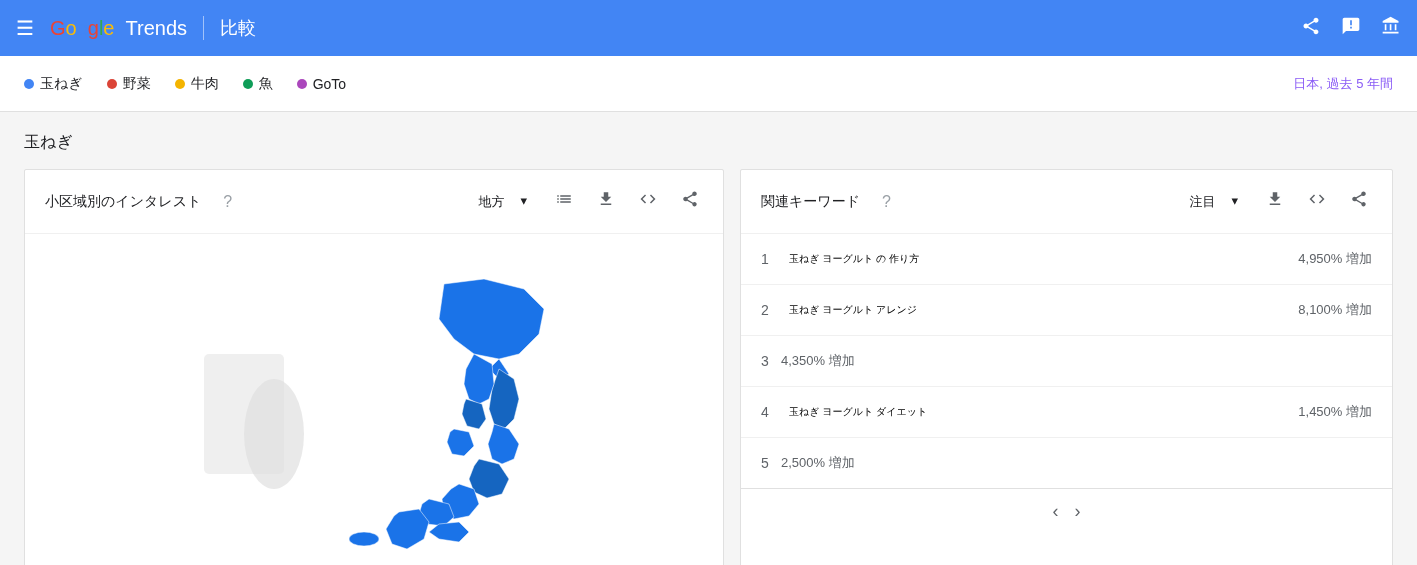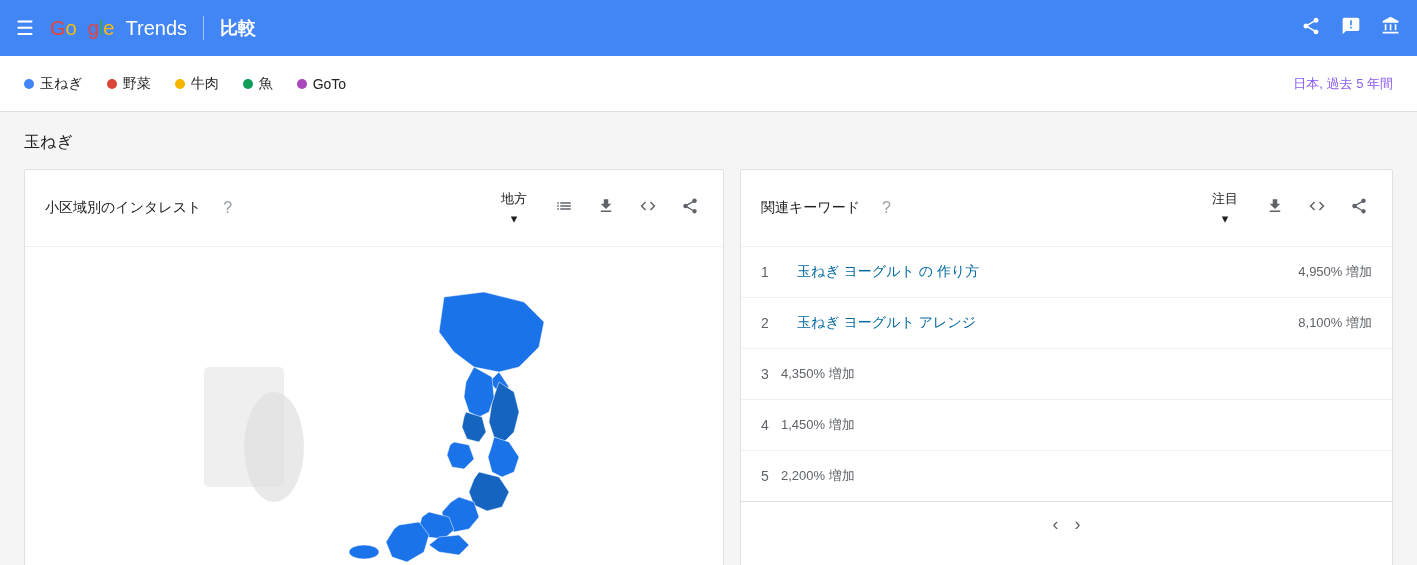--- a/index.html
+++ b/index.html
@@ -26,21 +26,21 @@
     }
     .header-divider {
       width: 1px;
       height: 24px;
       background: rgba(255,255,255,0.5);
       margin: 0 16px;
     }
     .header-title {
       color: white;
       font-size: 18px;
-      font-weight: 700;
+      font-weight: 400;
     }
     .header-spacer { flex: 1; }
     .header-actions {
       display: flex;
       align-items: center;
       gap: 20px;
     }
     .header-icon {
       color: white;
       font-size: 18px;
@@ -128,28 +128,27 @@
       cursor: pointer;
     }
     .panel-header-spacer { flex: 1; }
     .panel-header-controls {
       display: flex;
       align-items: center;
       gap: 16px;
     }
     .dropdown-btn {
       display: flex;
-      align-items: center;
-      gap: 3px;
+      align-items: flex-start;
+      gap: 16px;
       font-size: 13px;
       color: #202124;
       cursor: pointer;
       padding: 4px 8px;
       border-radius: 2px;
-      flex-direction: column;
     }
     .icon-btn {
       color: #5f6368;
       cursor: pointer;
       font-size: 18px;
       padding: 4px;
       border-radius: 2px;
     }
 
     
@@ -175,24 +174,24 @@
       border-bottom: 1px solid #f0f0f0;
     }
     .keyword-row:last-child { border-bottom: none; }
     .keyword-num {
       color: #5f6368;
       font-size: 14px;
       width: 20px;
       flex-shrink: 0;
     }
     .keyword-text {
-      font-size: 14px;
-      color: #0369a1;
+      font-size: 10px;
+      color: #000000;
       flex: 1;
-      margin-left: 16px;
+      margin-left: 8px;
     }
     .keyword-value {
       color: #5f6368;
       font-size: 13px;
     }
     .pagination-row {
       display: flex;
       align-items: center;
       justify-content: center;
       padding: 12px 20px;
@@ -382,25 +381,26 @@
       <span class="keyword-num">2</span>
       <span class="keyword-text">玉ねぎ ヨーグルト アレンジ</span>
       <span class="keyword-value">8,100% 増加</span>
     </div>
           <div class="keyword-row">
       <span class="keyword-num">3</span>
       <span class="keyword-value">4,350% 増加</span>
     </div>
           <div class="keyword-row">
       <span class="keyword-num">4</span>
+      <span class="keyword-text">玉ねぎ ヨーグルト ダイエット</span>
       <span class="keyword-value">1,450% 増加</span>
     </div>
           <div class="keyword-row">
       <span class="keyword-num">5</span>
-      <span class="keyword-value">2,200% 増加</span>
+      <span class="keyword-value">2,500% 増加</span>
     </div>
         </div>
       <div class="pagination-row">
         <span class="pagination-arrow">‹</span>
         <span class="pagination-arrow">›</span>
       </div>
     </div>
 
   </div>
 </div>

